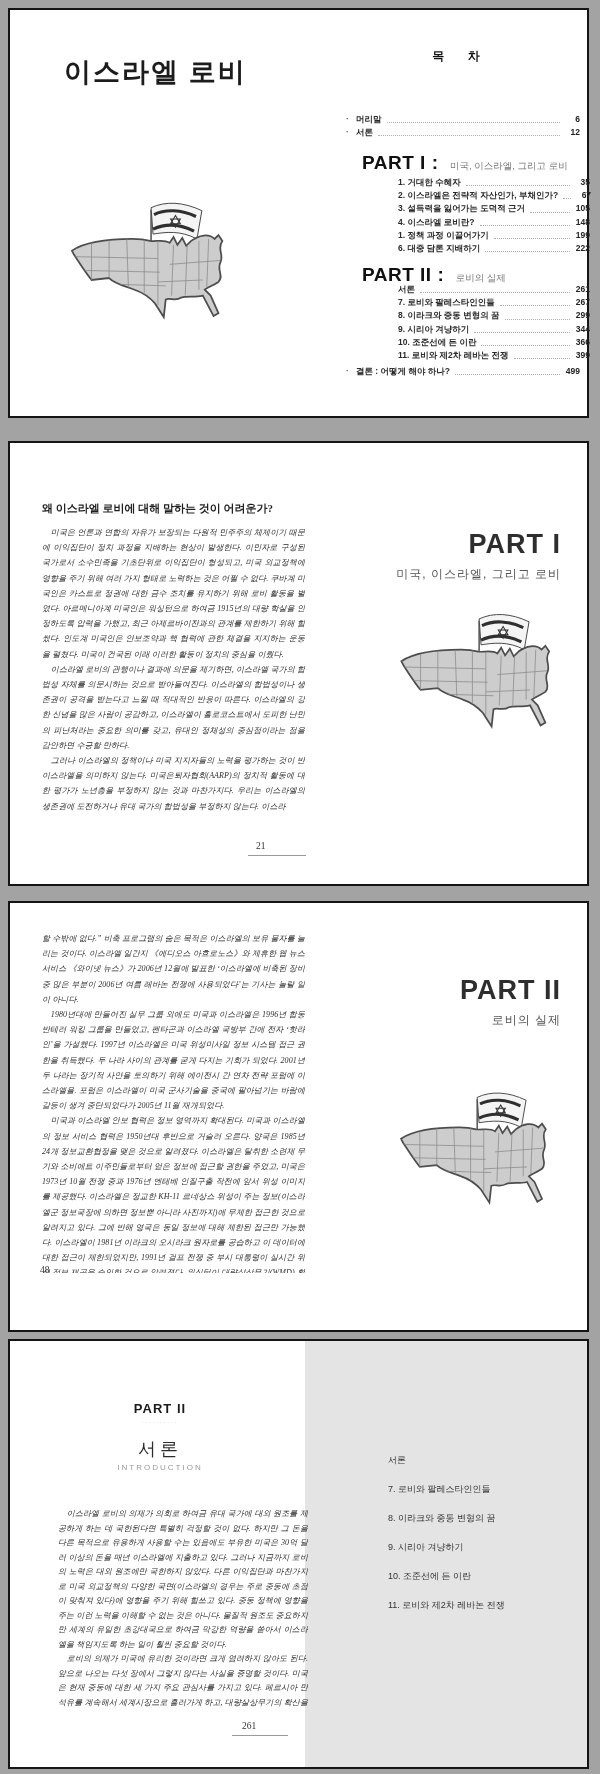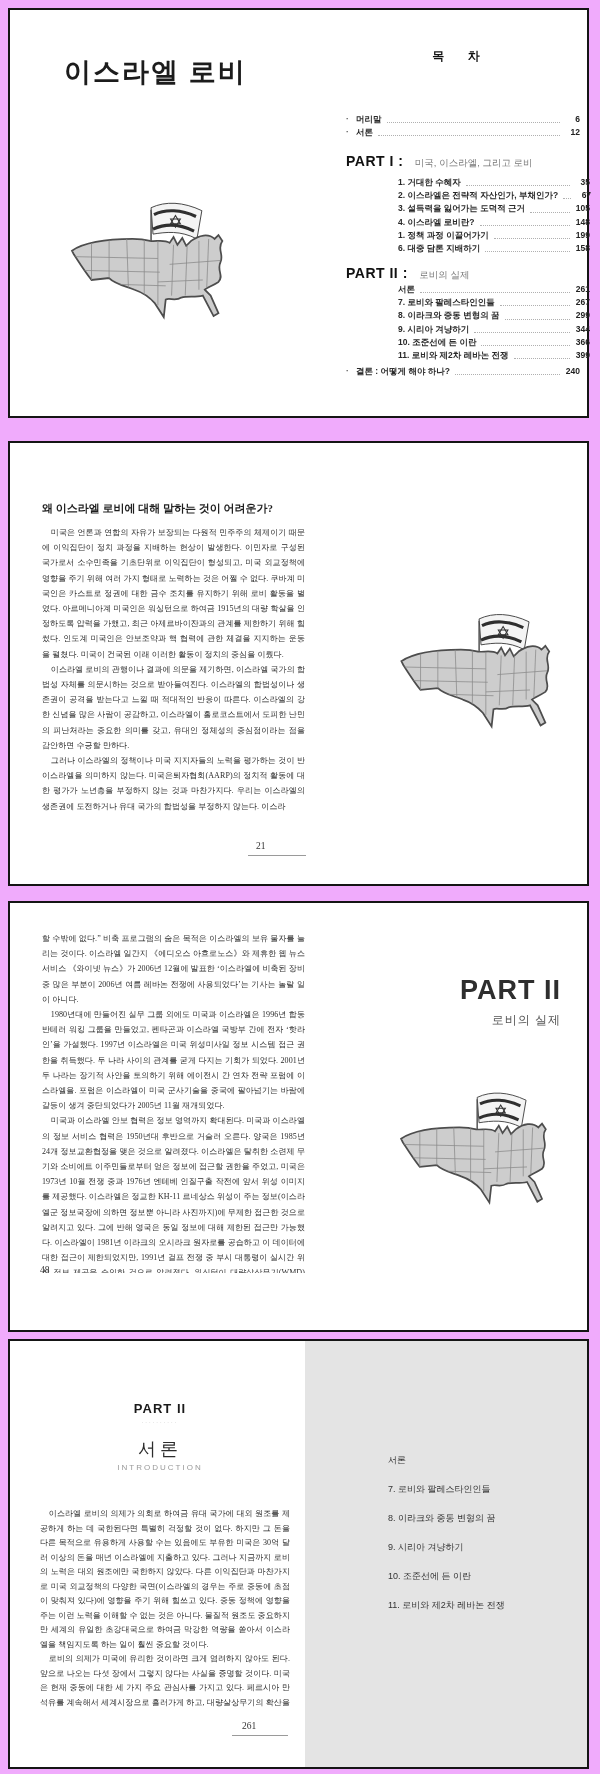--- a/index.html
+++ b/index.html
@@ -1,42 +1,42 @@
 <!DOCTYPE html>
 <html><head>
 <meta charset="utf-8">
 <style>
   html,body{margin:0;padding:0;background:#ffffff;}
-  .stage{position:relative;width:600px;height:1774px;background:#f0abfc;overflow:hidden;
+  .stage{position:relative;width:600px;height:1774px;background:#a3a3a3;overflow:hidden;
          font-family:"Liberation Sans", sans-serif;color:#222;}
   .card{position:absolute;left:8px;width:581px;background:#fff;border:2px solid #151515;box-sizing:border-box;}
   #card1{top:8px;height:410px;}
   #card2{top:441px;height:445px;}
   #card3{top:901px;height:431px;}
   #card4{top:1339px;height:430px;}
 
   
   .book-title{position:absolute;left:54px;top:44px;font-family:"Liberation Serif",serif;
               font-weight:700;font-size:27px;letter-spacing:2px;color:#1c1c1c;}
   .toc-head{position:absolute;left:336px;top:38px;width:230px;text-align:center;
             font-weight:700;font-size:12px;letter-spacing:10px;color:#111;}
   .toc-block{position:absolute;left:336px;width:234px;font-size:8.5px;}
   .toc-row{display:flex;align-items:flex-end;height:13.2px;line-height:13.2px;}
   .toc-row .bullet{width:10px;color:#555;font-weight:700;}
   .toc-label{white-space:nowrap;font-weight:700;color:#2a2a2a;}
   .leader{flex:1;border-bottom:1px dotted #b0b0b0;margin:0 4px 3px 5px;min-width:8px;}
   .toc-page{font-weight:700;color:#222;text-align:right;min-width:16px;}
   .part-head{position:absolute;left:336px;white-space:nowrap;}
-  .part-head .ph-label{font-weight:700;font-size:14px;color:#111;letter-spacing:0.5px;}
+  .part-head .ph-label{font-weight:700;font-size:19px;color:#111;letter-spacing:0.5px;margin-left:16px;}
   .part-head .ph-sub{font-size:9.5px;color:#777;margin-left:7px;}
   .indent-items{left:388px;width:192px;}
 
   
   .body-col{position:absolute;font-family:"Liberation Serif",serif;font-size:8px;
-            line-height:15.2px;text-align:justify;color:#2b2b2b;letter-spacing:0.1px;}
+            line-height:15.2px;text-align:justify;color:#2b2b2b;letter-spacing:0.1px;font-style:italic;}
   .body-col p{margin:0;text-indent:1.1em;}
   .body-col p.noindent{text-indent:0;}
   .page-heading{position:absolute;font-family:"Liberation Serif",serif;font-weight:700;
                 font-size:11px;color:#1e1e1e;}
   .folio{position:absolute;font-family:"Liberation Serif",serif;font-size:9.5px;color:#333;}
   .folio-line{position:absolute;border-bottom:1px solid #9a9a9a;height:0;}
 
   .part-banner{position:absolute;right:26px;text-align:right;}
   .part-banner .pb-big{font-size:27px;font-weight:700;letter-spacing:1px;color:#2e2e2e;
                        font-family:"Liberation Sans",sans-serif;}
@@ -148,21 +148,21 @@
           <span class="toc-page">148</span>
         </div>
       <div class="toc-row">
           <span class="toc-label">1. 정책 과정 이끌어가기</span>
           <span class="leader"></span>
           <span class="toc-page">199</span>
         </div>
       <div class="toc-row">
           <span class="toc-label">6. 대중 담론 지배하기</span>
           <span class="leader"></span>
-          <span class="toc-page">158</span>
+          <span class="toc-page">222</span>
         </div>
     </div>
 
     <div class="part-head" style="top:254px;">
       <span class="ph-label">PART II :</span>
       <span class="ph-sub">로비의 실제</span>
     </div>
 
     <div class="toc-block indent-items" style="top:273px;">
       <div class="toc-row">
@@ -195,35 +195,39 @@
           <span class="leader"></span>
           <span class="toc-page">399</span>
         </div>
     </div>
 
     <div class="toc-block" style="top:355px;">
       <div class="toc-row">
         <span class="bullet">·</span>
         <span class="toc-label">결론 : 어떻게 해야 하나?</span>
         <span class="leader"></span>
-        <span class="toc-page">240</span>
+        <span class="toc-page">499</span>
       </div>
     </div>
   </div>
 
   <div class="card" id="card2">
     <div class="page-heading" style="left:32px;top:58px;">왜 이스라엘 로비에 대해 말하는 것이 어려운가?</div>
     <div class="body-col" style="left:32px;top:82px;width:263px;height:318px;overflow:hidden;">
       <p>미국은 언론과 연합의 자유가 보장되는 다원적 민주주의 체제이기 때문에 이익집단이 정치 과정을 지배하는 현상이 발생한다. 이민자로 구성된 국가로서 소수민족을 기초단위로 이익집단이 형성되고, 미국 외교정책에 영향을 주기 위해 여러 가지 형태로 노력하는 것은 어쩔 수 없다. 쿠바계 미국인은 카스트로 정권에 대한 금수 조치를 유지하기 위해 로비 활동을 벌였다. 아르메니아계 미국인은 워싱턴으로 하여금 1915년의 대량 학살을 인정하도록 압력을 가했고, 최근 아제르바이잔과의 관계를 제한하기 위해 힘썼다. 인도계 미국인은 안보조약과 핵 협력에 관한 체결을 지지하는 운동을 펼쳤다. 미국이 건국된 이래 이러한 활동이 정치의 중심을 이뤘다.</p>
       <p>이스라엘 로비의 관행이나 결과에 의문을 제기하면, 이스라엘 국가의 합법성 자체를 의문시하는 것으로 받아들여진다. 이스라엘의 합법성이나 생존권이 공격을 받는다고 느낄 때 적대적인 반응이 따른다. 이스라엘의 강한 신념을 많은 사람이 공감하고, 이스라엘이 홀로코스트에서 도피한 난민의 피난처라는 중요한 의미를 갖고, 유대인 정체성의 중심점이라는 점을 감안하면 수긍할 만하다.</p>
       <p>그러나 이스라엘의 정책이나 미국 지지자들의 노력을 평가하는 것이 반이스라엘을 의미하지 않는다. 미국은퇴자협회(AARP)의 정치적 활동에 대한 평가가 노년층을 부정하지 않는 것과 마찬가지다. 우리는 이스라엘의 생존권에 도전하거나 유대 국가의 합법성을 부정하지 않는다. 이스라</p>
     </div>
     <div class="folio" style="left:246px;top:398px;">21</div>
     <div class="folio-line" style="left:238px;top:412px;width:58px;"></div>
 
+    <div class="part-banner" style="top:86px;">
+      <div class="pb-big">PART I</div>
+      <div class="pb-sub">미국, 이스라엘, 그리고 로비</div>
+    </div>
     <div class="mapbox" style="left:376px;top:164px;width:192px;height:164px;">
       <svg width="192" height="164" viewBox="0 0 200 170">
           <use href="#usmap"></use>
         </svg>
     </div>
   </div>
 
   <div class="card" id="card3">
     <div class="body-col" style="left:32px;top:28px;width:263px;height:342px;overflow:hidden;">
       <p class="noindent">할 수밖에 없다.” 비축 프로그램의 숨은 목적은 이스라엘의 보유 물자를 늘리는 것이다. 이스라엘 일간지 《에디오스 아흐로노스》와 제휴한 웹 뉴스 서비스 《와이넷 뉴스》가 2006년 12월에 발표한 ‘이스라엘에 비축된 장비 중 많은 부분이 2006년 여름 레바논 전쟁에 사용되었다’는 기사는 놀랄 일이 아니다.</p>
@@ -251,21 +255,21 @@
       <div class="gp-item" style="top:200px;">9. 시리아 겨냥하기</div>
       <div class="gp-item" style="top:229px;">10. 조준선에 든 이란</div>
       <div class="gp-item" style="top:258px;">11. 로비와 제2차 레바논 전쟁</div>
     </div>
 
     <div class="c4-part">PART II</div>
     <div class="c4-orn">··········</div>
     <div class="c4-title">서론</div>
     <div class="c4-sub">INTRODUCTION</div>
 
-    <div class="body-col" style="left:30px;top:166px;width:250px;height:204px;overflow:hidden;line-height:14.5px;">
+    <div class="body-col" style="left:48px;top:166px;width:250px;height:204px;overflow:hidden;line-height:14.5px;">
       <p>이스라엘 로비의 의제가 의회로 하여금 유대 국가에 대외 원조를 제공하게 하는 데 국한된다면 특별히 걱정할 것이 없다. 하지만 그 돈을 다른 목적으로 유용하게 사용할 수는 있음에도 부유한 미국은 30억 달러 이상의 돈을 매년 이스라엘에 지출하고 있다. 그러나 지금까지 로비의 노력은 대외 원조에만 국한하지 않았다. 다른 이익집단과 마찬가지로 미국 외교정책의 다양한 국면(이스라엘의 경우는 주로 중동에 초점이 맞춰져 있다)에 영향을 주기 위해 힘쓰고 있다. 중동 정책에 영향을 주는 이런 노력을 이해할 수 없는 것은 아니다. 물질적 원조도 중요하지만 세계의 유일한 초강대국으로 하여금 막강한 역량을 쏟아서 이스라엘을 책임지도록 하는 일이 훨씬 중요할 것이다.</p>
       <p>로비의 의제가 미국에 유리한 것이라면 크게 염려하지 않아도 된다. 앞으로 나오는 다섯 장에서 그렇지 않다는 사실을 증명할 것이다. 미국은 현재 중동에 대한 세 가지 주요 관심사를 가지고 있다. 페르시아 만 석유를 계속해서 세계시장으로 흘러가게 하고, 대량살상무기의 확산을 억제하며, 그 지역에서 발생하는 반미 테러리즘을 줄이는 것이다. 로비가 이런 관심사를 충족하는 정책을 후원한 경우들이 있지만, 그동안 로비 조직이 추구</p>
     </div>
     <div class="folio" style="left:232px;top:380px;">261</div>
     <div class="folio-line" style="left:222px;top:394px;width:56px;"></div>
   </div>
 
 </div>
 
 </body></html>

